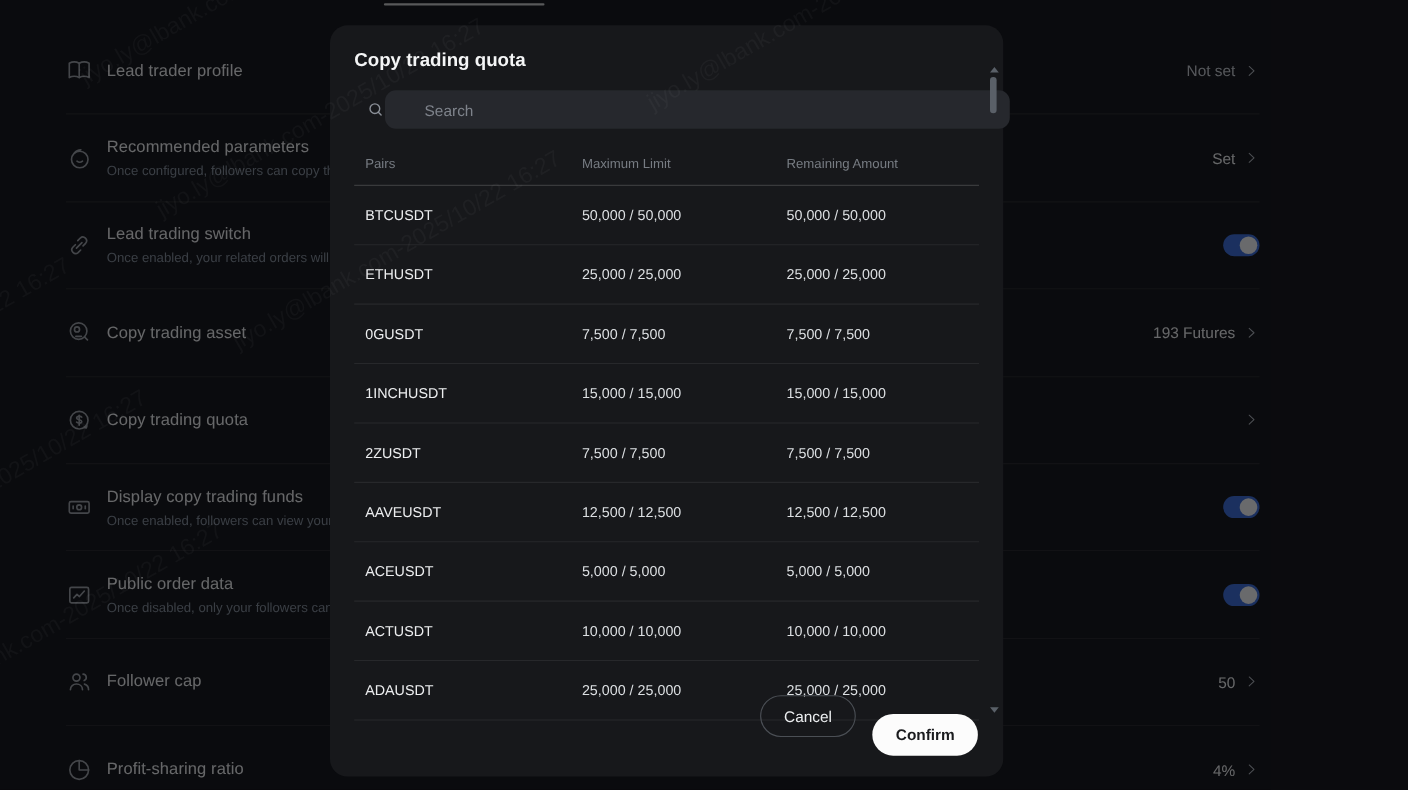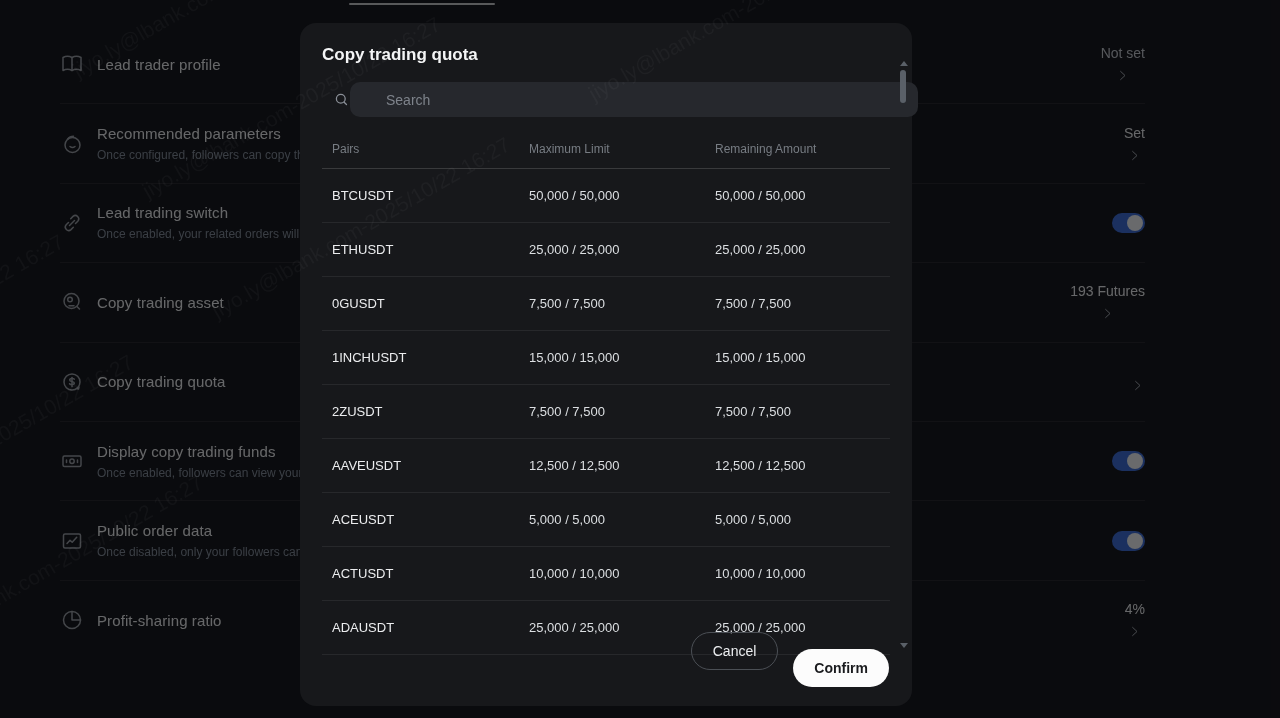--- a/index.html
+++ b/index.html
@@ -14,21 +14,21 @@
   
   .settings { position:absolute; left:60px; top:25px; width:1085px; }
   .srow { height:79.4px; display:flex; align-items:center;
     border-bottom:1px solid rgba(255,255,255,0.08); cursor:pointer; }
   .srow:last-child { border-bottom:none; }
   .srow .ico { width:24px; height:24px; color:#9ba0a8; flex:0 0 24px; margin-right:13px; }
   .srow .ico svg { width:24px; height:24px; display:block; }
   .texts { flex:1; min-width:0; }
   .stitle { font-size:15px; color:#e9ebee; letter-spacing:.1px; }
   .sdesc { font-size:12px; color:#848e9c; margin-top:6px; white-space:nowrap; }
-  .rightv { display:flex; align-items:center; gap:7px;flex-direction:column; }
+  .rightv { display:flex; align-items:center; gap:7px; }
   .vtext { font-size:14px; color:#e9ebee; }
   .vtext.muted { color:#c3c8d0; }
   .chev { width:15px; height:15px; color:#aeb4bd; }
   .chev svg { width:15px; height:15px; display:block; }
 
   .toggle { width:33px; height:20px; border-radius:10px; background:var(--accent-blue);
     position:relative; cursor:pointer; }
   .toggle .knob { position:absolute; top:2px; left:15px; width:16px; height:16px;
     border-radius:50%; background:#eef1f6; }
 
@@ -215,20 +215,41 @@
         </div>
         <div class="rightv">
           <div class="toggle">
             <div class="knob"></div>
           </div>
         </div>
       </div>
       <div class="srow">
         <span class="ico">
           <svg viewBox="0 0 24 24" fill="none" stroke="currentColor" stroke-width="1.5" stroke-linecap="round" stroke-linejoin="round">
+            <circle cx="9.5" cy="8" r="3.2"></circle>
+            <path d="M4 19c0-3.2 2.5-5.2 5.5-5.2S15 15.8 15 19"></path>
+            <path d="M15.5 4.9a3 3 0 0 1 1 5.8"></path>
+            <path d="M16.8 13.9c2.2.6 3.7 2.5 3.7 5.1"></path>
+          </svg>
+        </span>
+        <div class="texts">
+          <div class="stitle">Follower cap</div>
+        </div>
+        <div class="rightv">
+          <span class="vtext">50</span>
+          <span class="chev">
+            <svg viewBox="0 0 24 24" fill="none" stroke="currentColor" stroke-width="1.5" stroke-linecap="round" stroke-linejoin="round">
+              <path d="M9 5.5l7 6.5-7 6.5"></path>
+            </svg>
+          </span>
+        </div>
+      </div>
+      <div class="srow">
+        <span class="ico">
+          <svg viewBox="0 0 24 24" fill="none" stroke="currentColor" stroke-width="1.5" stroke-linecap="round" stroke-linejoin="round">
             <circle cx="12" cy="12" r="8.5"></circle>
             <path d="M12 3.5V12h8.5"></path>
           </svg>
         </span>
         <div class="texts">
           <div class="stitle">Profit-sharing ratio</div>
         </div>
         <div class="rightv">
           <span class="vtext">4%</span>
           <span class="chev">

